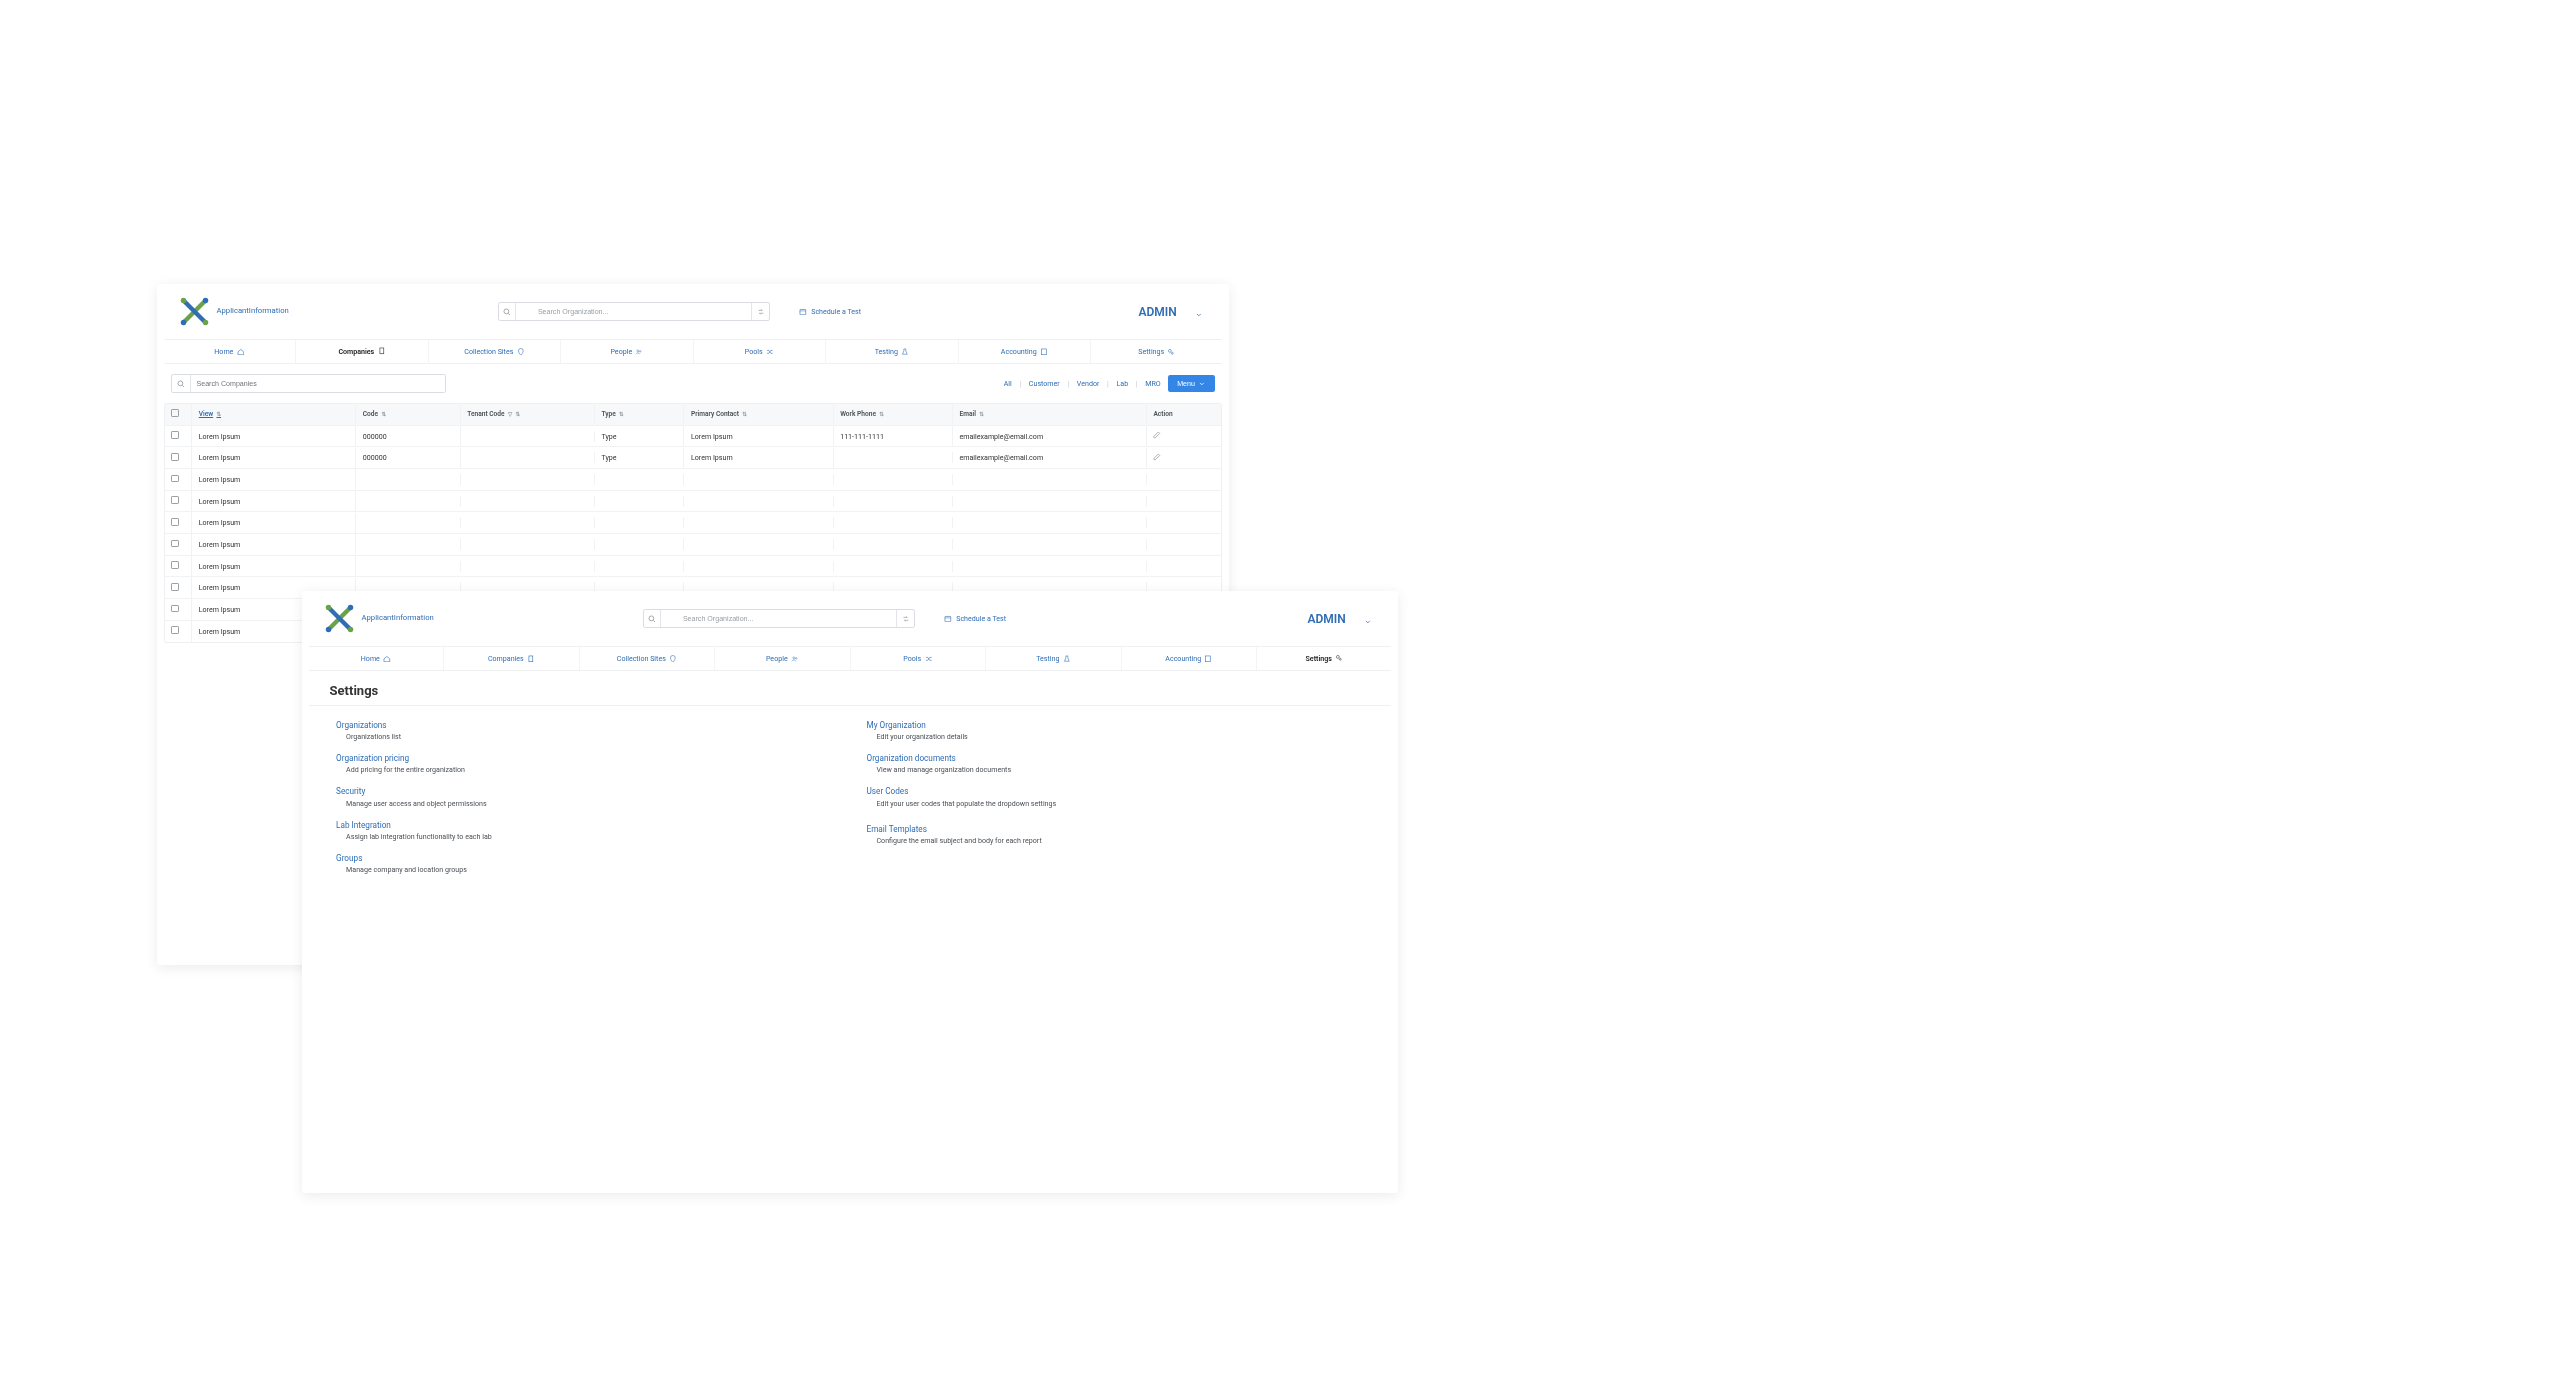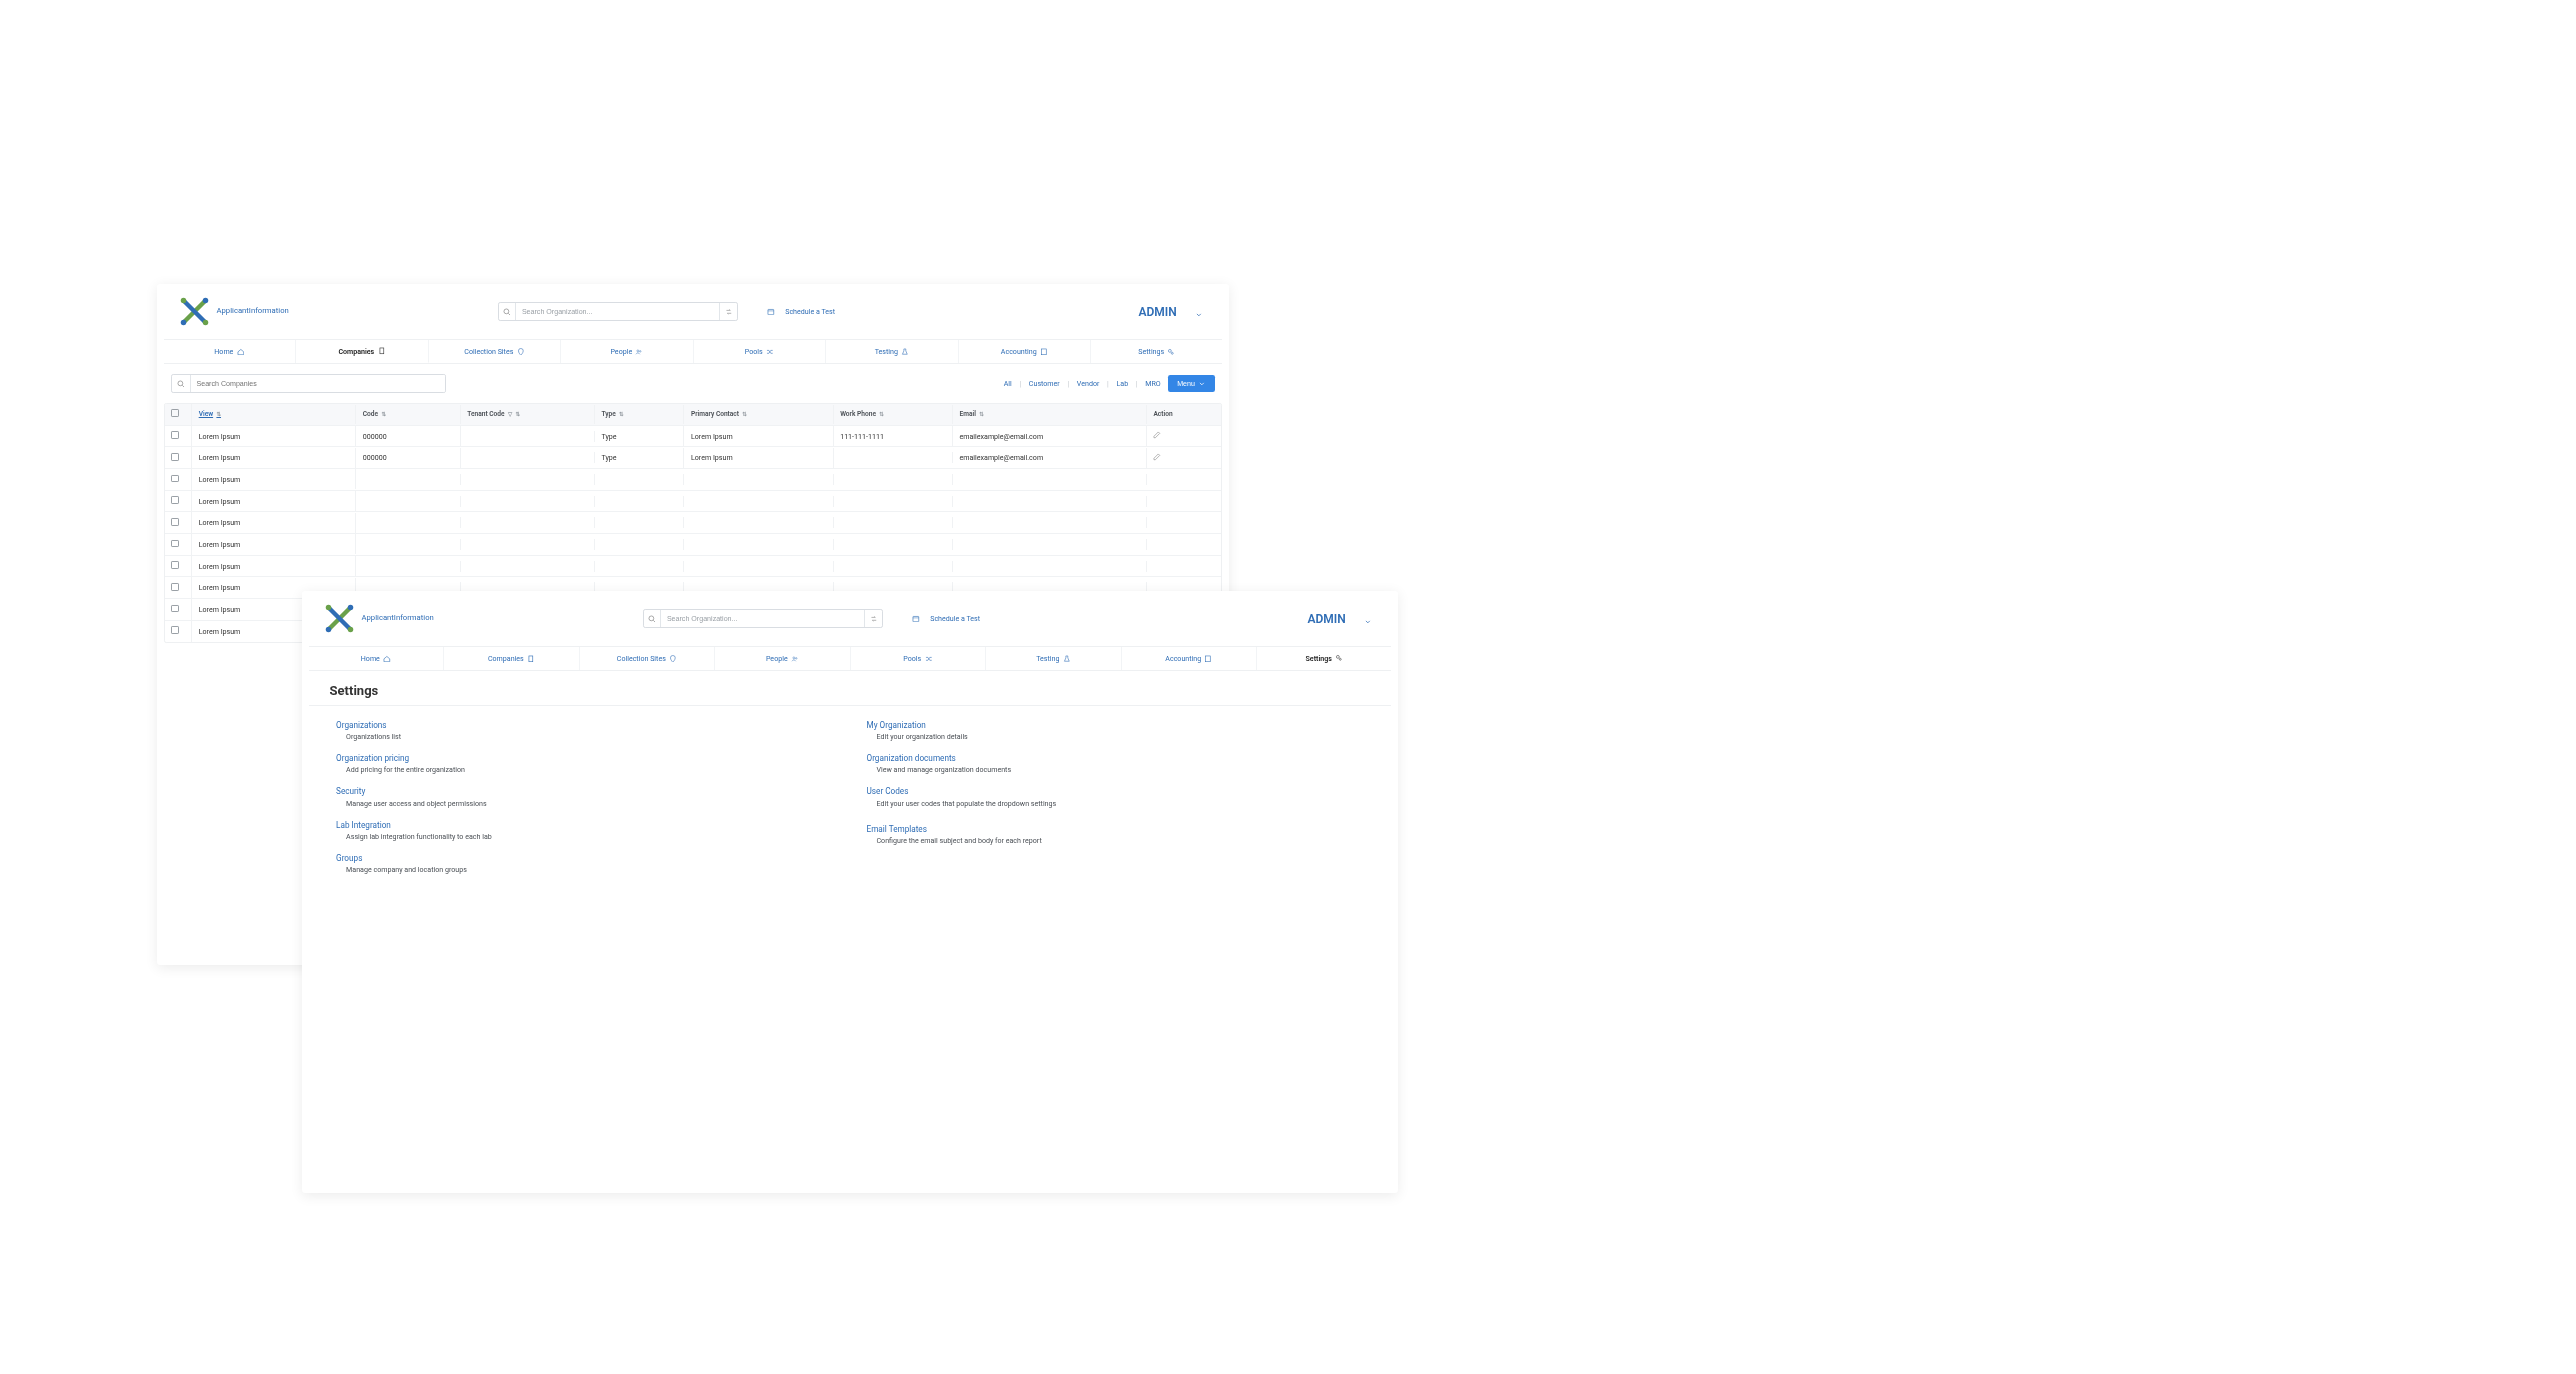--- a/index.html
+++ b/index.html
@@ -21,26 +21,26 @@
 .win-settings { left: 302px; top: 591px; width: 1096px; height: 602px; }
 
 .hdr {
   display: flex;
   align-items: center;
   padding: 11px 21px 5.5px 21px;
 }
 .logo-wrap { display: flex; align-items: center; gap: 5.5px; }
 .logo-mark { width: 33px; height: 33px; }
 .logo-text { display:flex; flex-direction:row; line-height:1.1; font-size: 7.7px; color:#2f6db5; }
-.search-wrap { display:flex; align-items:center; margin-left: auto; margin-right: 16.5px; border:0.5px solid #d9dde2; border-radius:2.2px; overflow:hidden; }
+.search-wrap { display:flex; align-items:center; margin-left: auto; margin-right: 16.5px; border:0.5px solid #d9dde2; border-radius:2.2px; overflow:hidden;gap:16px; }
 .search-icon-cell { width:17.6px; display:flex; align-items:center; justify-content:center; color:#888; border-right:0.5px solid #e2e6ea; height:16.5px; }
 .search-input { border:none; outline:none; padding:3.3px 5.5px; width:203px; font-size:7.1px; color:#333; }
 .search-input::placeholder{ color:#9aa0a6; }
 .swap-cell { width:17.6px; display:flex; align-items:center; justify-content:center; border-left:0.5px solid #e2e6ea; height:16.5px; color:#888; }
-.schedule-link { color:#2f6db5; font-size:7.1px; display:flex; align-items:center; gap:10px; margin-right: auto; }
+.schedule-link { color:#2f6db5; font-size:7.1px; display:flex; align-items:center; gap:4px; margin-right: auto; }
 .admin-drop { color:#2f6db5; font-size:12px; font-weight:600; display:flex; align-items:flex-end; gap:18px; margin-right:5.5px;}
 .nav {
   display:flex; border-top:0.5px solid #eef0f2; border-bottom:0.5px solid #eef0f2;
   margin: 5.5px 6.6px 0 6.6px;
 }
 .nav-item {
   flex:1; text-align:center; padding:6.6px 0; font-size:7.1px; color:#2f6db5; display:flex; align-items:center; justify-content:center; gap:3.3px;
   border-right:0.5px solid #f2f4f6;
 }
 .nav-item:last-child{ border-right:none; }

